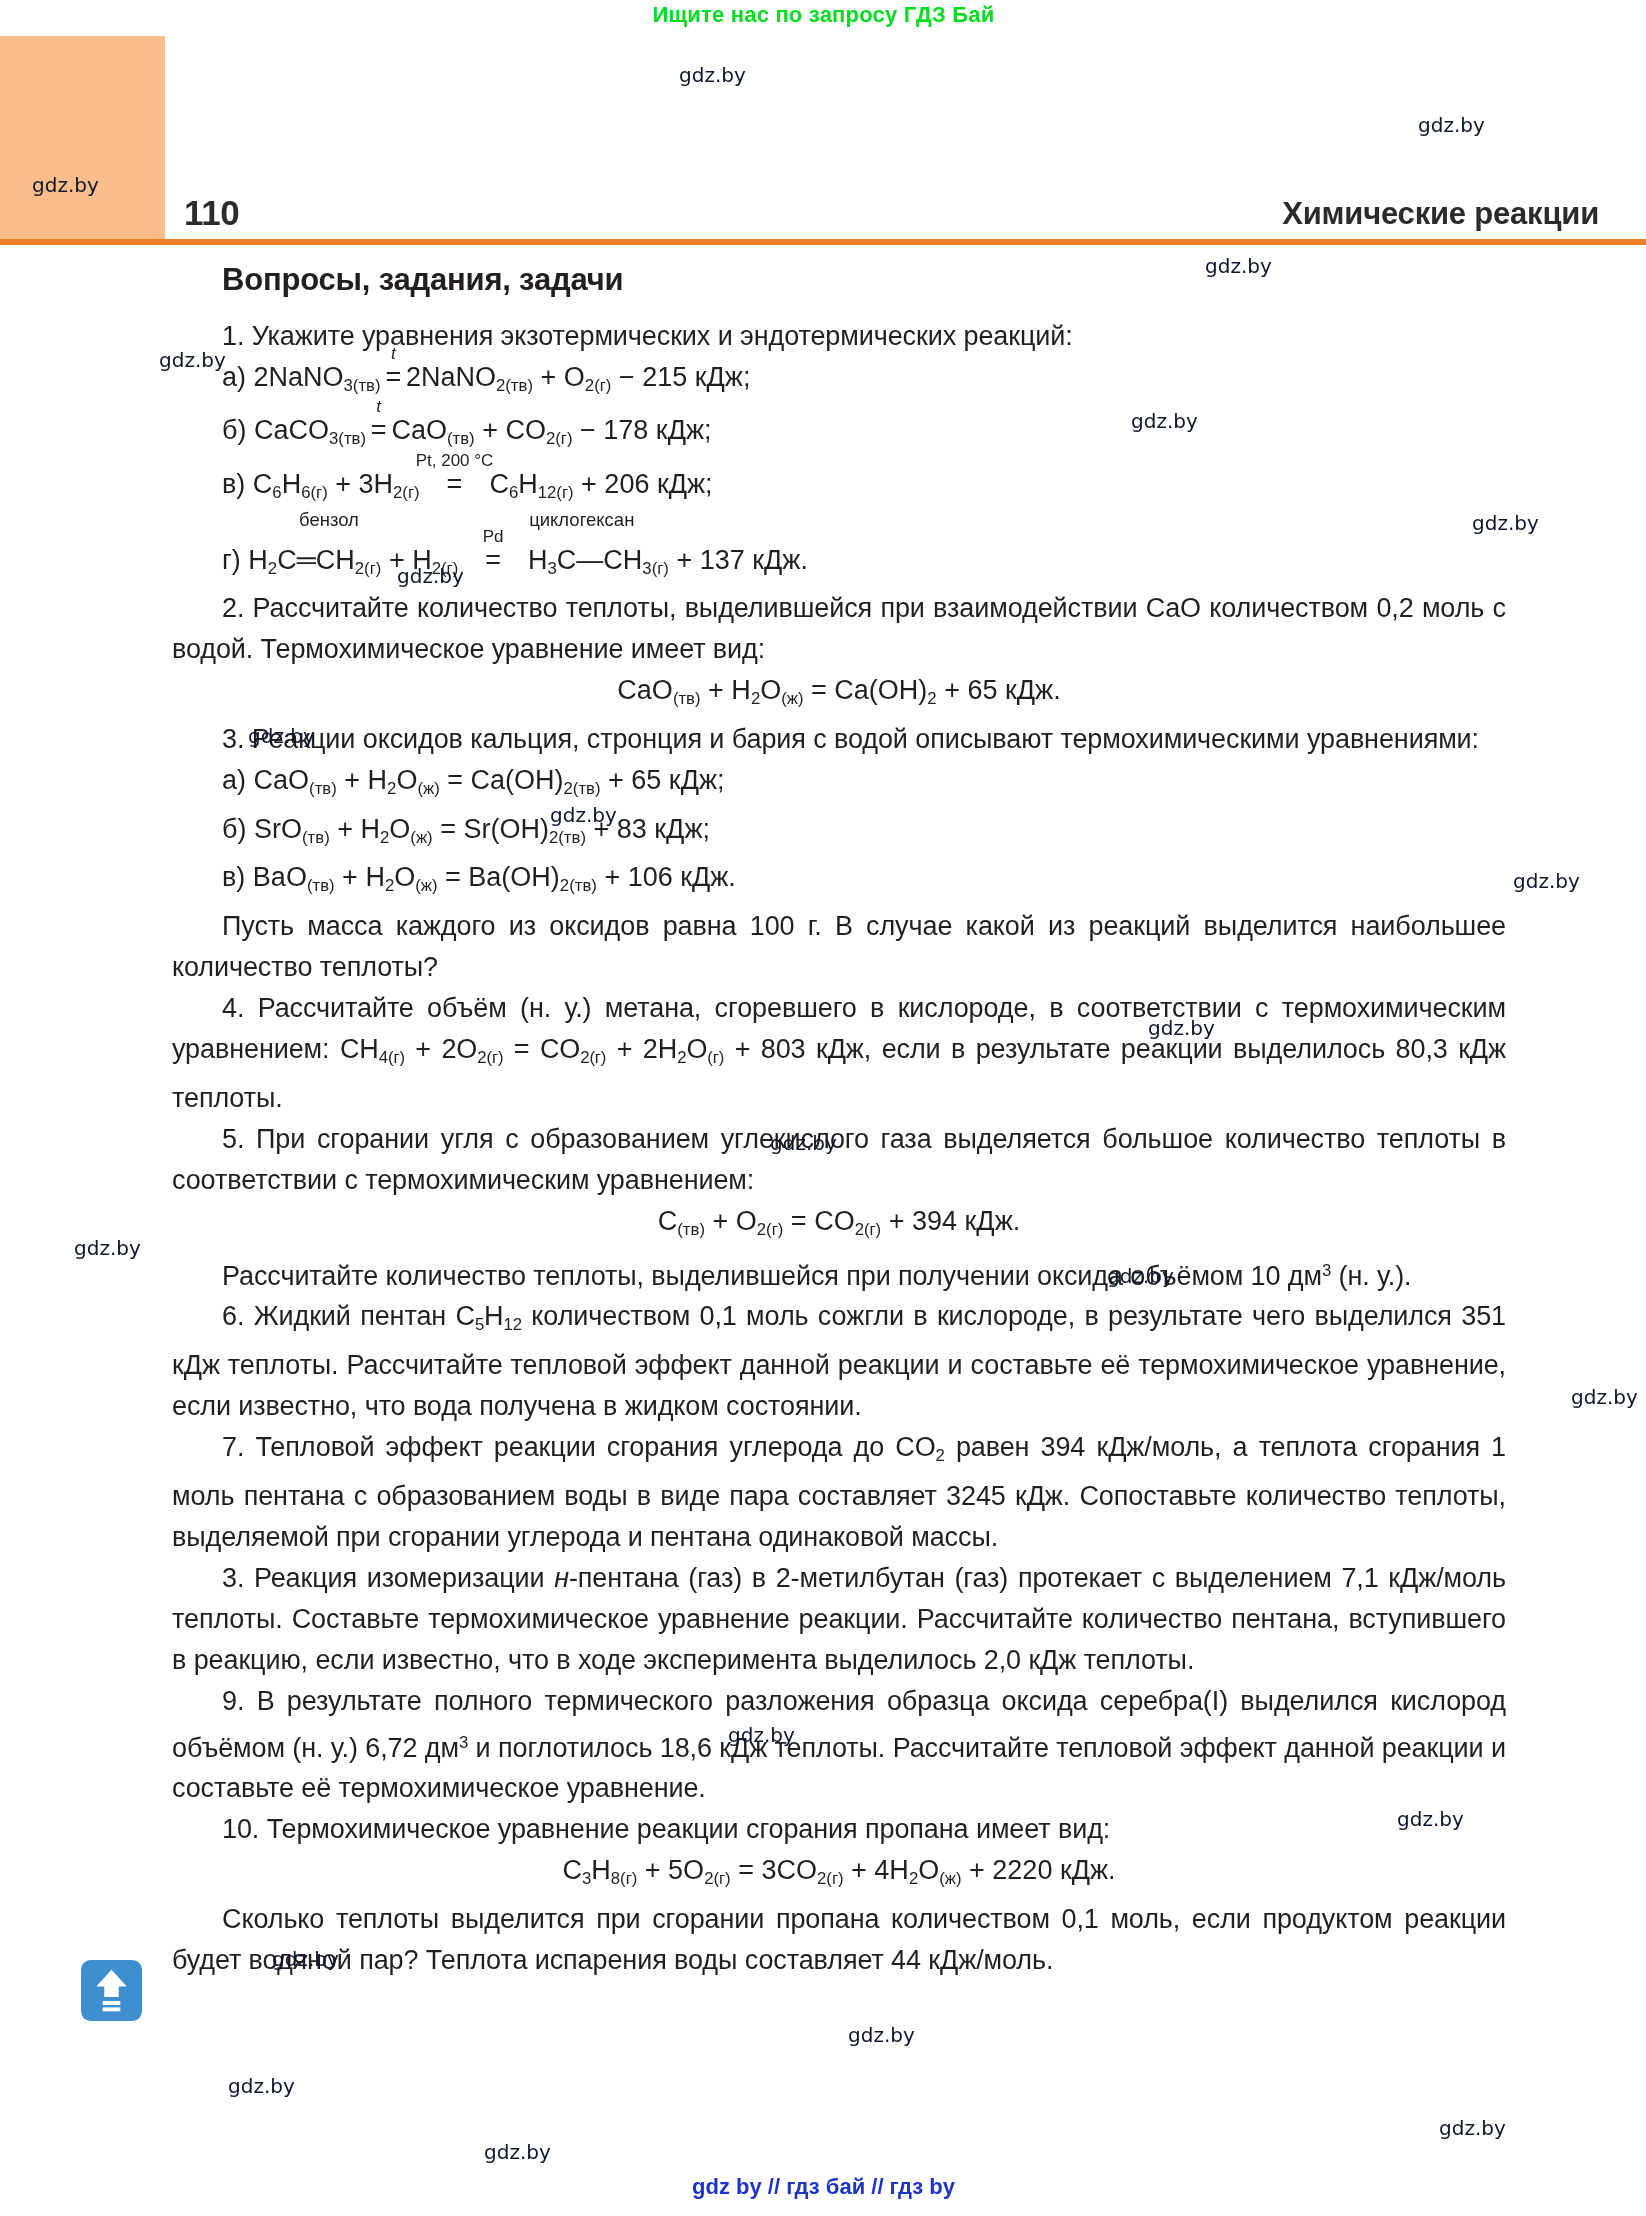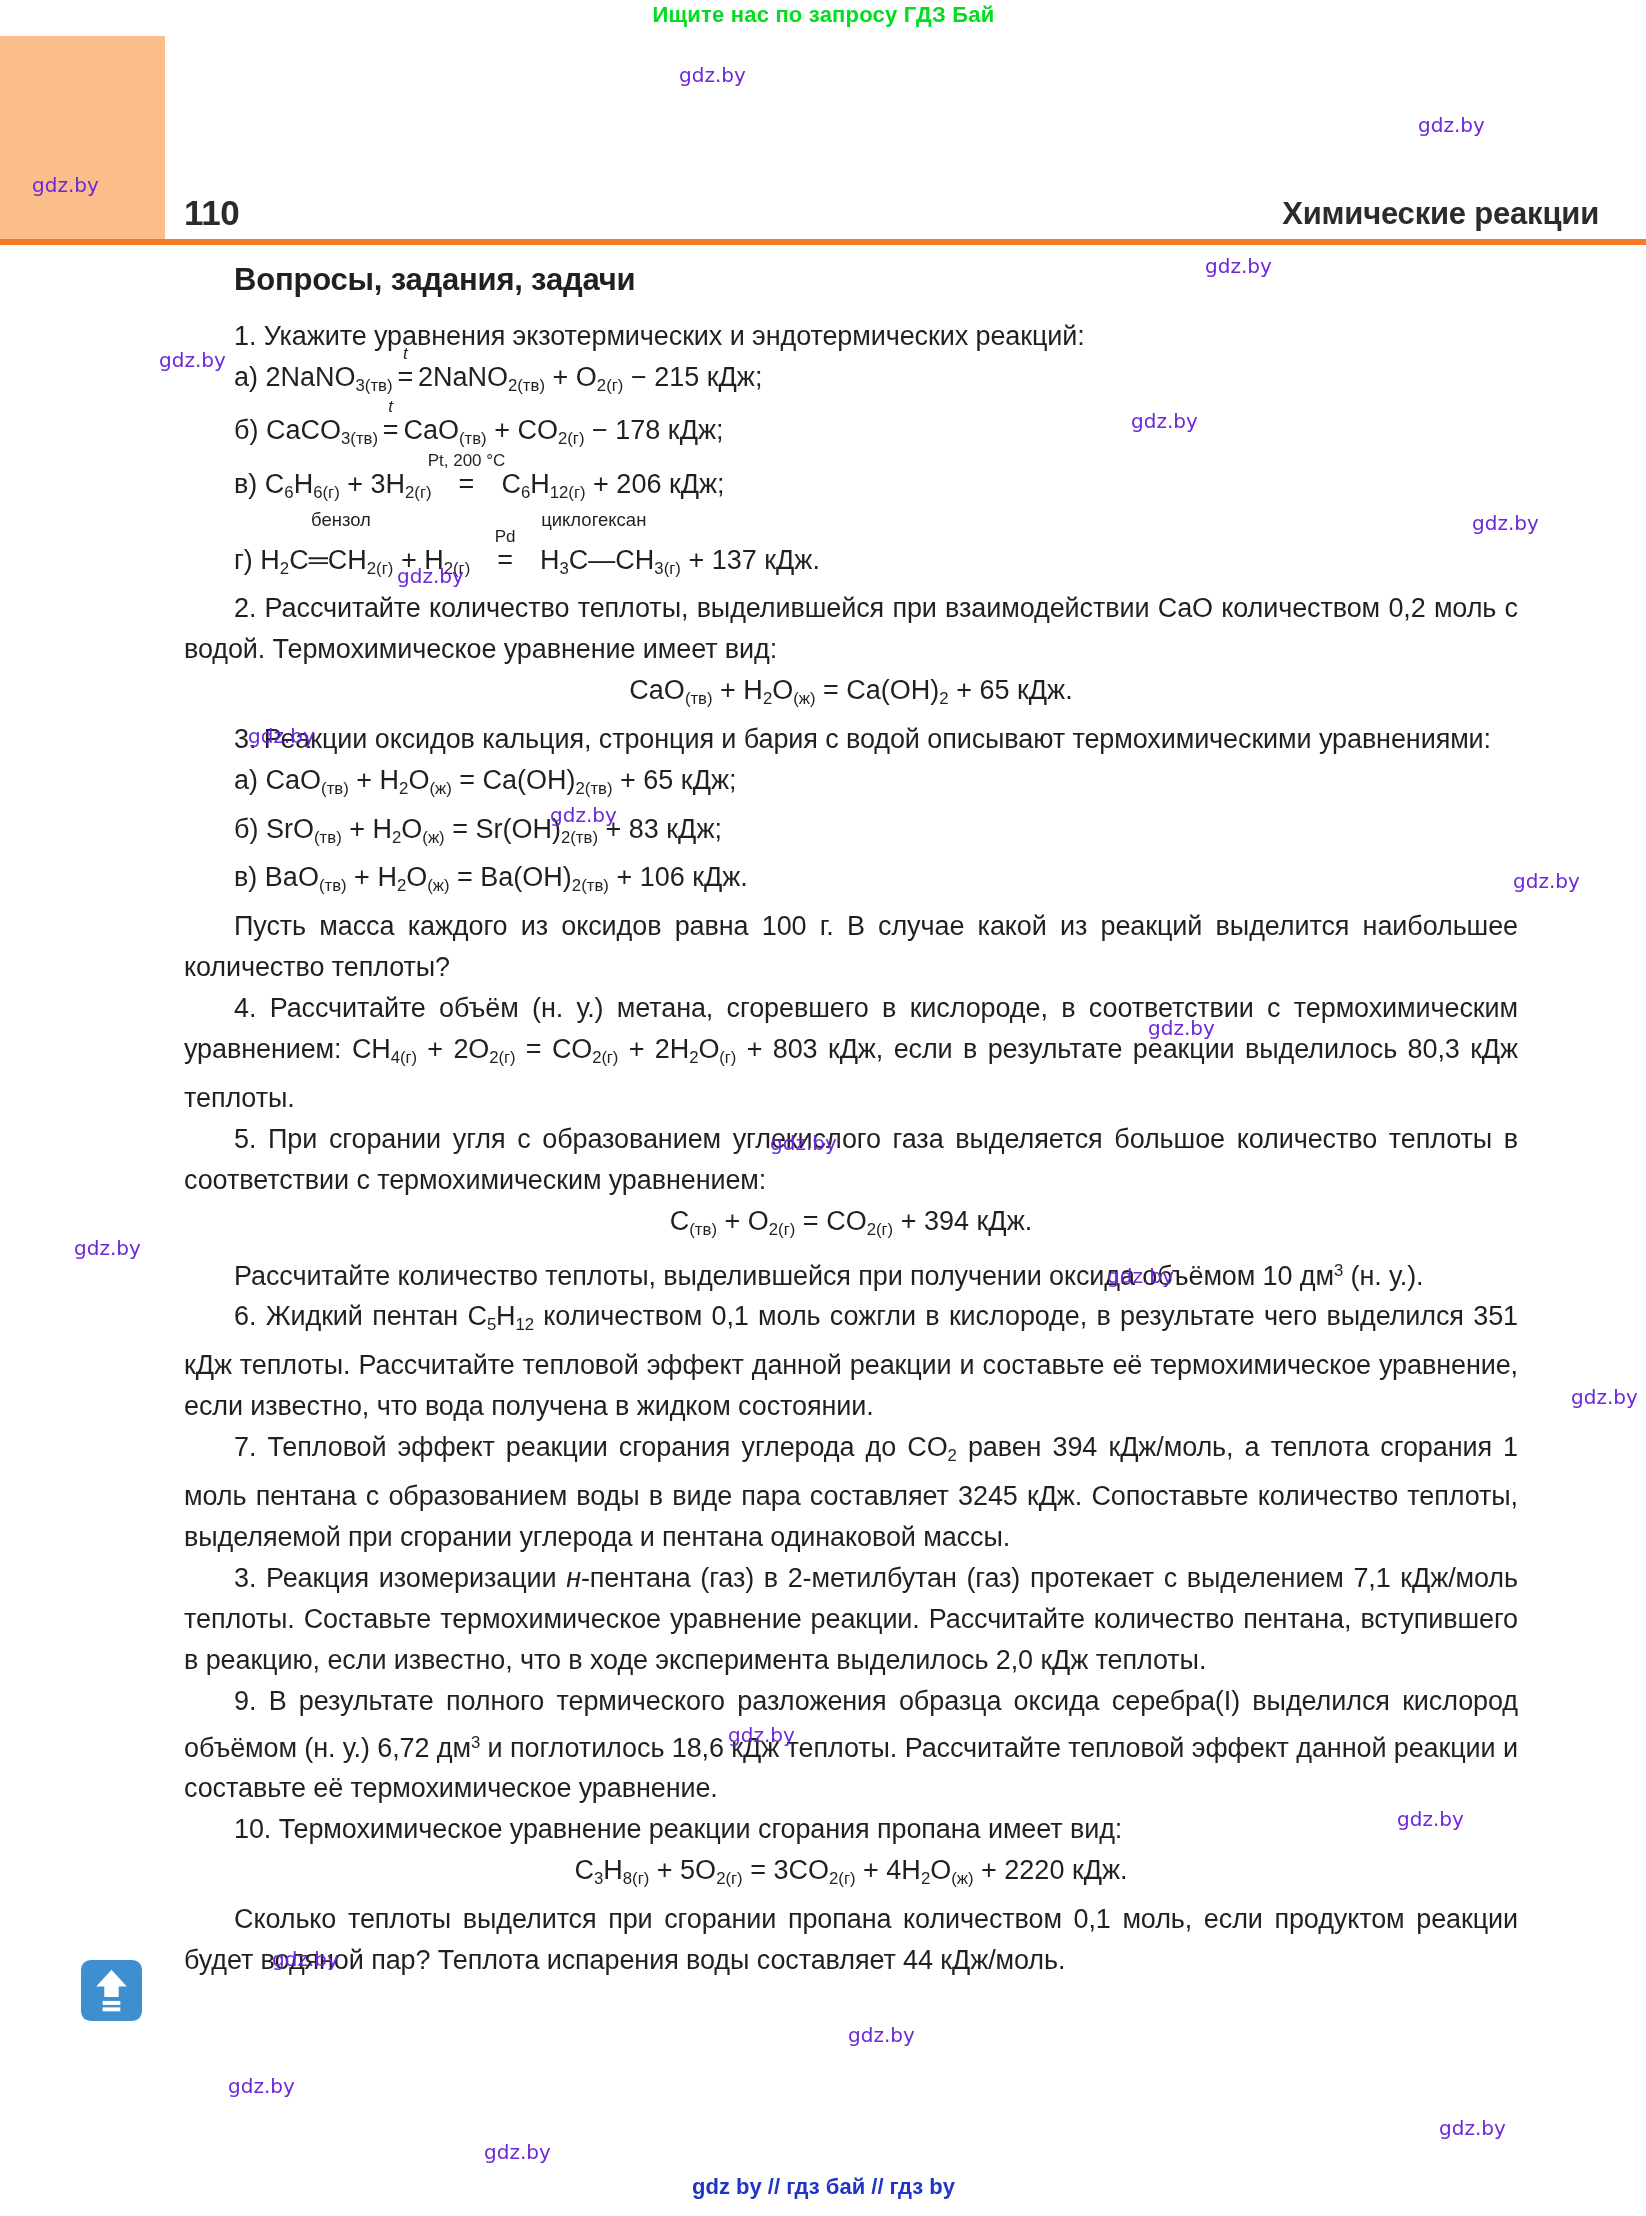--- a/index.html
+++ b/index.html
@@ -75,21 +75,21 @@
     left: 0;
     top: 239px;
     width: 1647px;
     height: 5.6px;
     background: #f07c2a;
   }
 
   
   .content {
     position: absolute;
-    left: 184px;
+    left: 172px;
     top: 262px;
     width: 1334px;
   }
   .section-heading {
     font-size: 31px;
     font-weight: 700;
     margin: 0 0 17.7px 50px;
     letter-spacing: -0.2px;
   }
   .para {
@@ -158,21 +158,21 @@
     background: #3f8ed0;
     border-radius: 9.7px;
   }
   .scroll-top svg { display: block; }
 
   
   .wm {
     position: absolute;
     font-family: "DejaVu Sans", sans-serif;
     font-size: 20px;
-    color: #6d28d9;
+    color: #0f172a;
     white-space: nowrap;
     pointer-events: none;
   }
 
   .copyright-wm {
     position: absolute;
     left: 435px;
     top: 2071px;
     font-size: 35px;
     color: #f7afbd;

